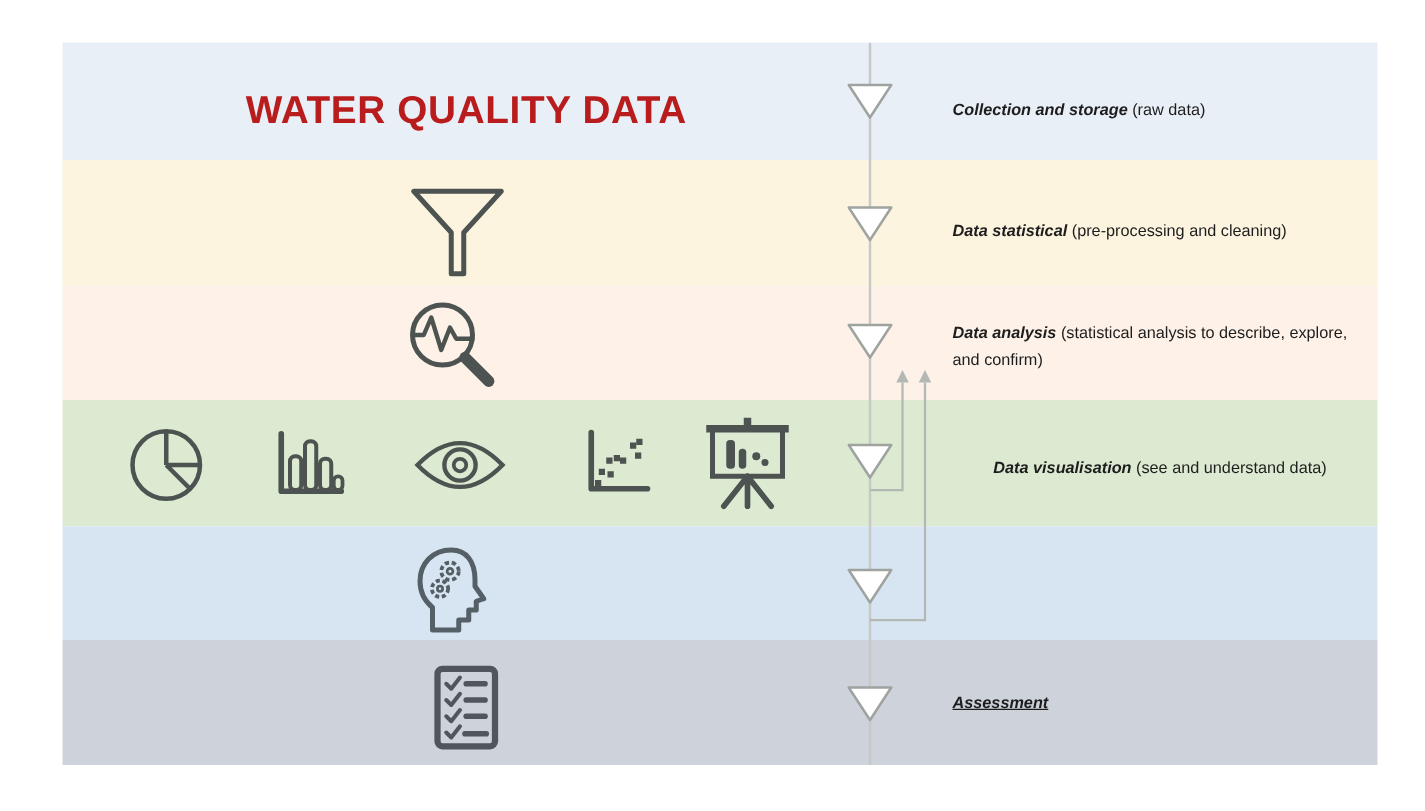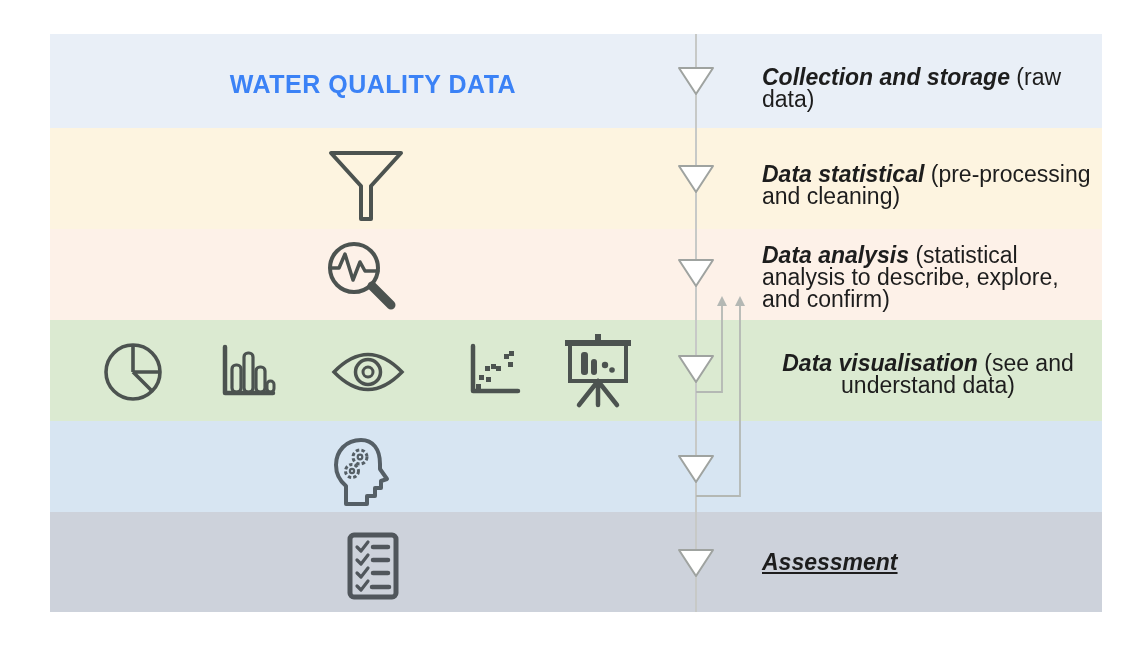--- a/index.html
+++ b/index.html
@@ -9,34 +9,34 @@
   .diagram { position:absolute; left:50px; top:34px; width:1052px; height:578px; }
   .band { position:absolute; left:0; width:1052px; }
   .band1 { top:0;    height:94px; }
   .band2 { top:94px; height:101px; }
   .band3 { top:195px;height:91px; }
   .band4 { top:286px;height:101px; }
   .band5 { top:387px;height:91px; }
   .band6 { top:478px;height:100px; }
   .overlay { position:absolute; left:0; top:0; width:1052px; height:578px; pointer-events:none; }
   .title { position:absolute; left:0; top:36px; width:646px; text-align:center;
-           font-size:25px; font-weight:bold; letter-spacing:.5px; color:#3b82f6; }
+           font-size:31px; font-weight:bold; letter-spacing:.5px; color:#b91c1c; }
   .icon { position:absolute; color:#4c5350; }
   .icon svg { display:block; }
   .i-funnel { left:274px; top:110px; }
   .i-magnifier { left:268px; top:200px; }
   .i-pie { left:49px; top:304px; }
   .i-bars { left:165px; top:306px; }
   .i-eye { left:280px; top:313px; }
   .i-scatter { left:410px; top:306px; }
   .i-present { left:512px; top:300px; }
   .i-head { left:280px; top:402px; color:#555f66; }
   .i-check { left:295px; top:498px; color:#50565c; }
   .label { position:absolute; left:712px; width:332px; transform:translateY(-50%);
-           font-size:23px; line-height:22px; color:#1d1d1d; }
+           font-size:13px; line-height:22px; color:#1d1d1d; }
   .label .em { font-weight:bold; font-style:italic; }
   .l1 { top:54px; }  .l2 { top:151px; } .l3 { top:243px; }
   .l4 { top:340px;text-align:center; } .l5 { top:436px; } .l6 { top:528px;text-decoration:underline; }
 </style>
 </head>
 <body>
 
 <div class="diagram">
 
   <div class="band band1" style="background: rgb(233, 239, 247);"></div>

